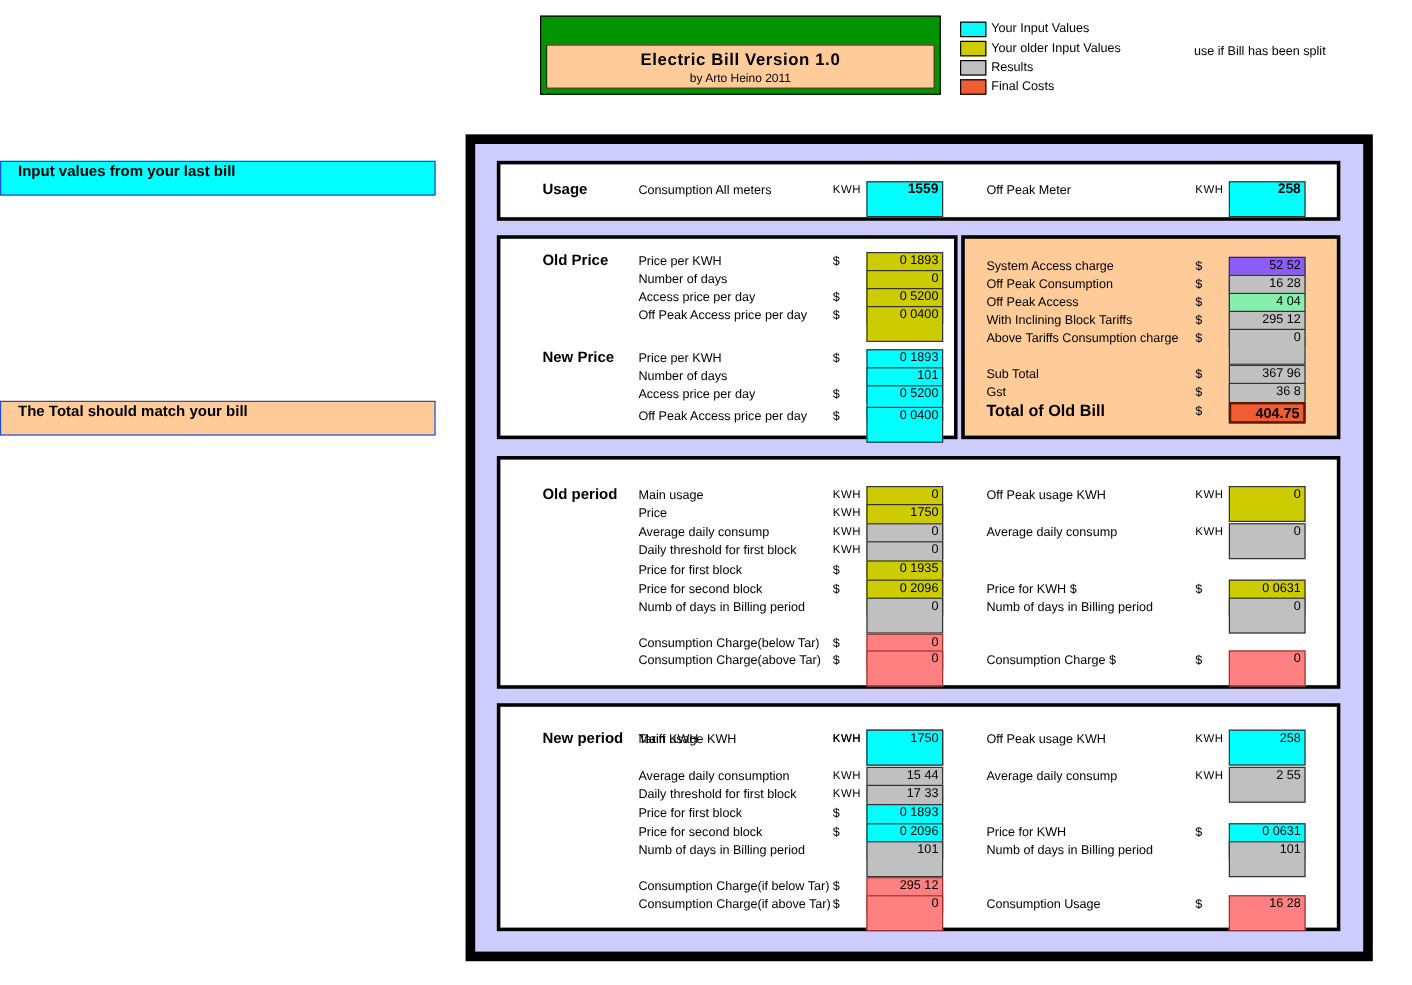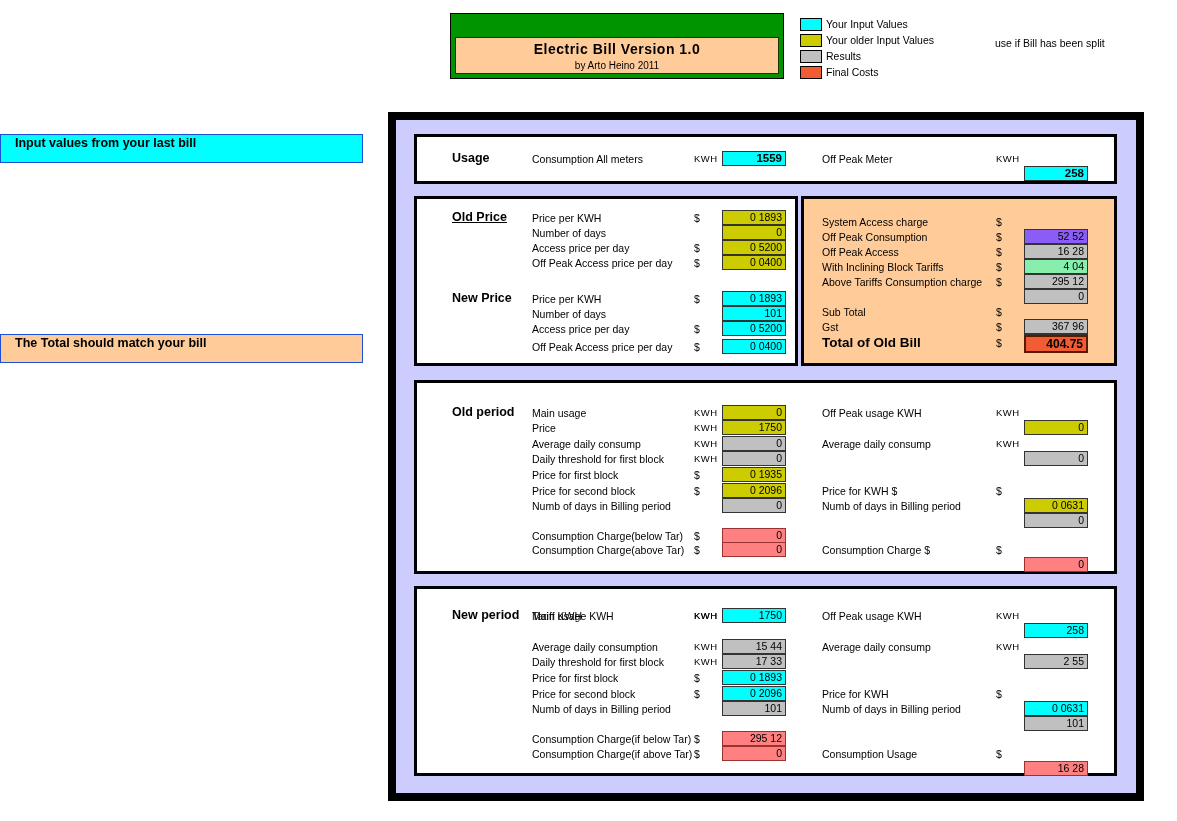--- a/index.html
+++ b/index.html
@@ -42,24 +42,24 @@
 
   
   .row { position:absolute; left:0; width:1177px; height:16px; font-size:10.5px; }
   .row span { position:absolute; white-space:nowrap; }
   .sec-h { position:absolute; font-weight:bold; font-size:12.5px; white-space:nowrap; left:452px; }
   .cl  { left:532px; top:2px; }            
   .cu  { left:694px; top:2px; }            
   .crl { left:822px; top:2px; }            
   .cru { left:996px; top:2px; }            
   .unit-kwh { font-size:9.5px; letter-spacing:0.5px; }
-  .vbox { width:64px; height:15px; border:1.5px solid #333; text-align:right;
+  .vbox { width:64px; height:30px; border:1.5px solid #333; text-align:right;
           padding:0 3px; font-size:10.5px; line-height:12px; }
   .vb  { left:722px; top:0; }
-  .rvb { left:1024px; top:15px; }
+  .rvb { left:1024px; top:0; }
   .vbox.charge { border-color:#993333; }
   .vbox.bold-val { font-weight:bold; font-size:11.5px; }
   .total-box { width:64px; height:18px; border:2px solid #5a1a00; font-weight:bold;
                font-size:12px; line-height:14px; text-align:right; padding:0 3px; left:1024px; top:0; position:absolute; }
   .total-lbl { font-weight:bold; font-size:13.5px; }
 </style>
 </head>
 <body>
 
 <div class="abs title-outer">
@@ -102,21 +102,21 @@
 <div class="sec-h" style="top:151px;">Usage</div>
 <div class="row" style="top:151px;">
   <span class="cl">Consumption All meters</span>
   <span class="cu unit-kwh">KWH</span>
   <span class="vbox vb bold-val" style="background-color: rgb(0, 255, 255);">1559</span>
   <span class="crl">Off Peak Meter</span>
   <span class="cru unit-kwh">KWH</span>
   <span class="vbox rvb bold-val" style="background-color: rgb(0, 255, 255);">258</span>
 </div>
 
-<div class="sec-h" style="top:210px;text-decoration:underline;">Old Price</div>
+<div class="sec-h" style="top:210px;">Old Price</div>
 <div class="row" style="top:210px;">
   <span class="cl">Price per KWH</span>
   <span class="cu">$</span>
   <span class="vbox vb" style="background-color: rgb(204, 204, 0);">0 1893</span>
 </div>
 <div class="row" style="top:225px;">
   <span class="cl">Number of days</span>
   <span class="cu"></span>
   <span class="vbox vb" style="background-color: rgb(204, 204, 0);">0</span>
 </div>

